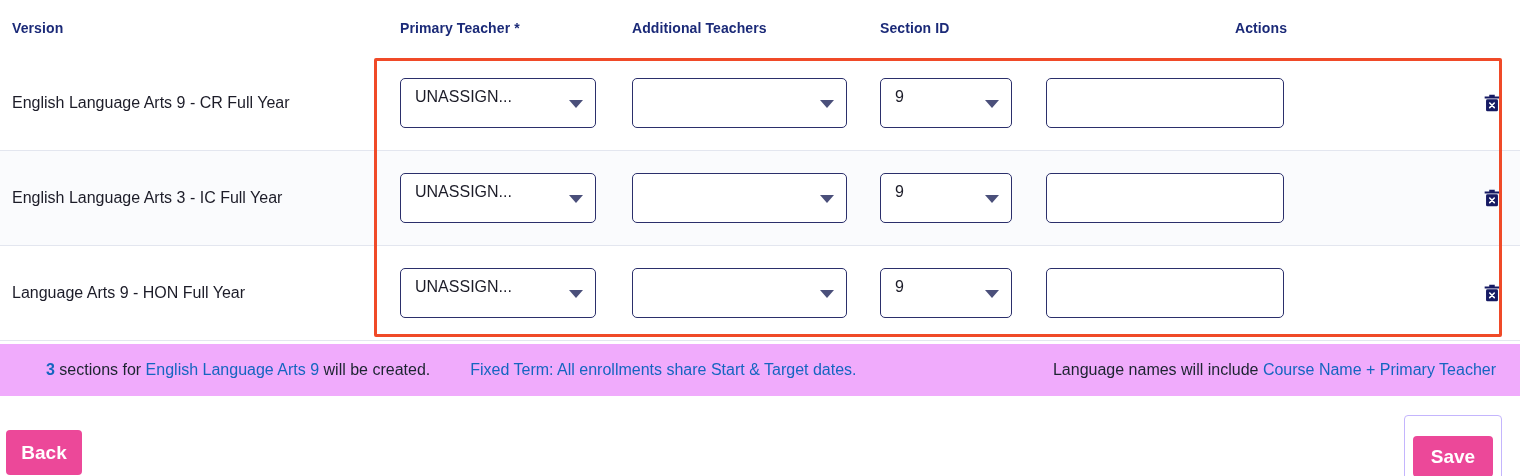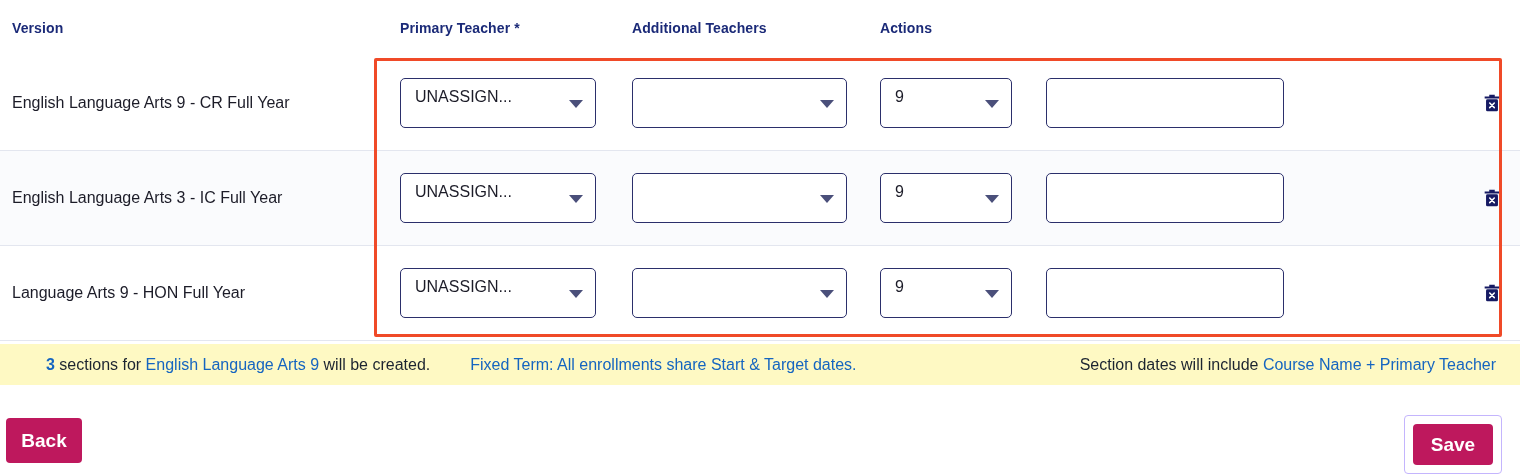--- a/index.html
+++ b/index.html
@@ -135,22 +135,22 @@
     border-radius: 2px;
     pointer-events: none;
   }
 
   
   .info-bar {
     position: absolute;
     left: 0;
     top: 344px;
     width: 1520px;
-    height: 41px;
-    background: #fef9c3;
+    height: 52px;
+    background: #f0abfc;
     display: flex;
     align-items: center;
     font-size: 16px;
     color: #1c2430;
     box-sizing: border-box;
   }
   .info-left   { padding-left: 46px; }
   .info-center { flex: 1; padding-left: 40px; }
   .info-right  { padding-right: 24px; }
   .accent { color: #1565c0; font-weight: bold; }
@@ -160,31 +160,32 @@
   .footer {
     position: absolute;
     left: 0;
     top: 400px;
     width: 1520px;
     height: 76px;
     background: #fff;
   }
   .btn {
     position: absolute;
-    background: #be185d;
+    background: #ec4899;
     color: #fff;
     border: none;
     border-radius: 4px;
     font-size: 19px;
     font-weight: bold;
     font-family: "Liberation Sans", sans-serif;
     cursor: pointer;
     display: flex;
     align-items: center;
     justify-content: center;
+    margin-top: 12px;
   }
   .btn-back {
     left: 6px;
     top: 18px;
     width: 76px;
     height: 45px;
   }
   .save-wrap {
     position: absolute;
     right: 18px;
@@ -204,20 +205,21 @@
 <body>
 
 <div class="app">
 
   <div class="table">
 
     <div class="thead">
       <div class="th col-version">Version</div>
       <div class="th col-primary">Primary Teacher *</div>
       <div class="th col-extra">Additional Teachers</div>
+      <div class="th col-section">Section ID</div>
       <div class="th col-actions">Actions</div>
     </div>
 
     <div class="trow">
       <div class="col-version version-label">English Language Arts 9 - CR Full Year</div>
       <div class="cell-primary">
         <div class="select sel-primary">
           <span>UNASSIGN...</span>
           <span class="caret"></span>
         </div>
@@ -321,21 +323,21 @@
   <div class="highlight-box"></div>
 
   <div class="info-bar">
     <div class="info-left">
       <span class="accent">3</span><span> sections for </span><span class="accent-plain">English Language Arts 9</span><span> will be created.</span>
     </div>
     <div class="info-center">
       <span class="accent-plain">Fixed Term:</span><span class="accent-plain"> All enrollments share Start &amp; Target dates.</span>
     </div>
     <div class="info-right">
-      <span>Section dates will include </span><span class="accent-plain">Course Name + Primary Teacher</span>
+      <span>Language names will include </span><span class="accent-plain">Course Name + Primary Teacher</span>
     </div>
   </div>
 
   <div class="footer">
     <button class="btn btn-back">Back</button>
     <div class="save-wrap">
       <button class="btn btn-save">Save</button>
     </div>
   </div>
 

